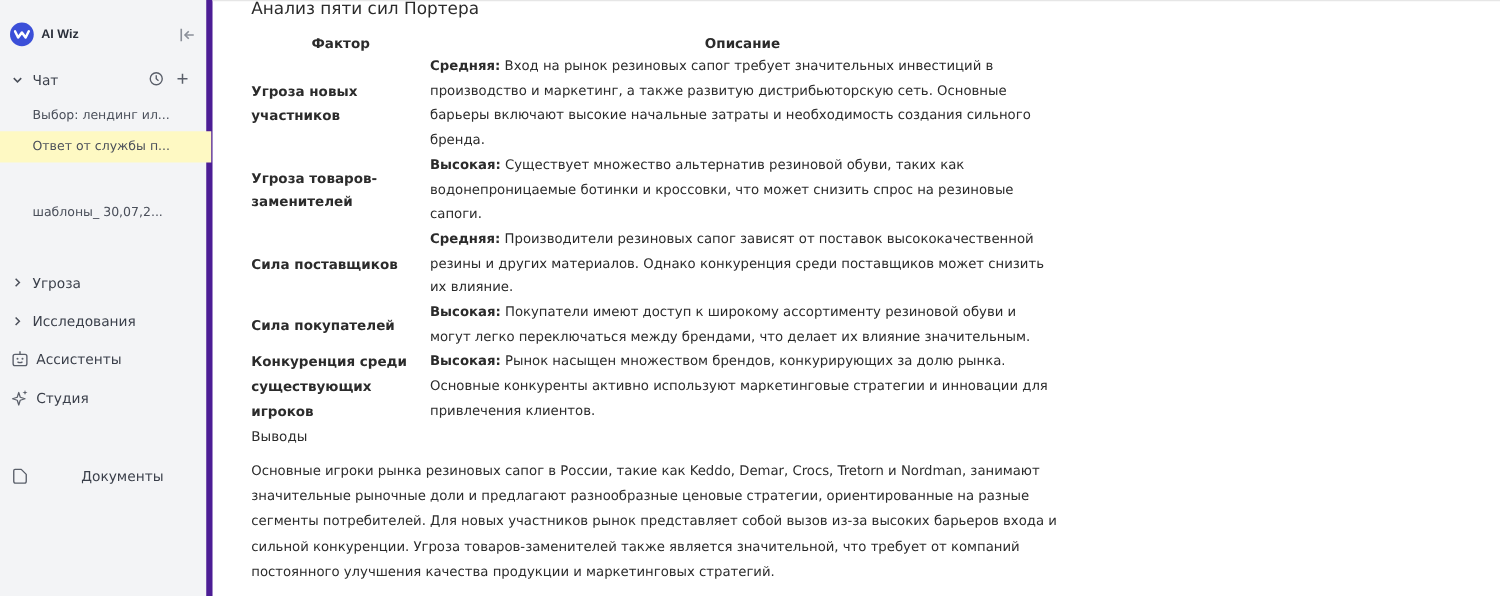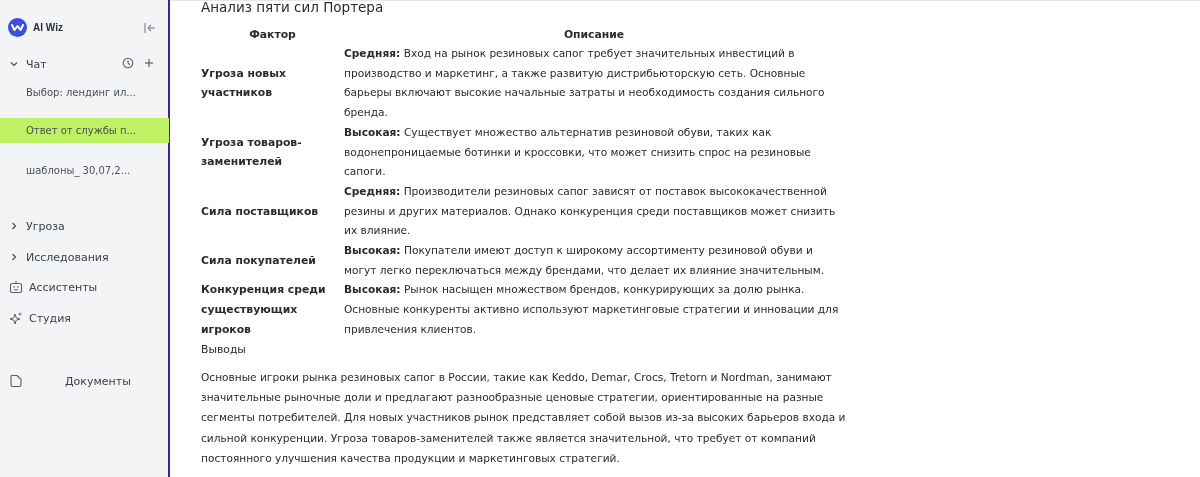--- a/index.html
+++ b/index.html
@@ -8,21 +8,21 @@
       background: #ffffff;
       font-family: "DejaVu Sans", "Liberation Sans", sans-serif;
       color: #1f1f1f;
     }
     .app { display: flex; width: 1200px; height: 477px; }
 
     
     .sidebar {
       width: 170px; height: 477px;
       background: #f3f4f6;
-      border-right: 2px solid #4c1d95;
+      border-right: 5px solid #4c1d95;
       position: relative;
       flex-shrink: 0;
     }
     .brand {
       position: absolute; left: 8px; top: 18px;
       display: flex; align-items: center; gap: 6px;
     }
     .brand-logo {
       width: 19px; height: 19px; border-radius: 50%;
       background: #3b4fd8;
@@ -55,21 +55,21 @@
       display: flex; align-items: center; gap: 10px;
     }
     .chat-item {
       position: absolute; left: 0; width: 169px; height: 25px;
       padding-left: 26px;
       display: flex; align-items: center;
       font-size: 10px; color: #4a4f5a;
       white-space: nowrap; overflow: hidden;
       cursor: pointer;
     }
-    .chat-item.active { background: #bef264; margin-top: 13px; }
+    .chat-item.active { background: #fef9c3; }
 
     
     .main {
       flex: 1; position: relative; height: 398px;
       border-top: 1px solid #e6e6e6;
     }
     .content {
       position: absolute; left: 31px; top: -4px; width: 660px;
     }
     .section-title {

